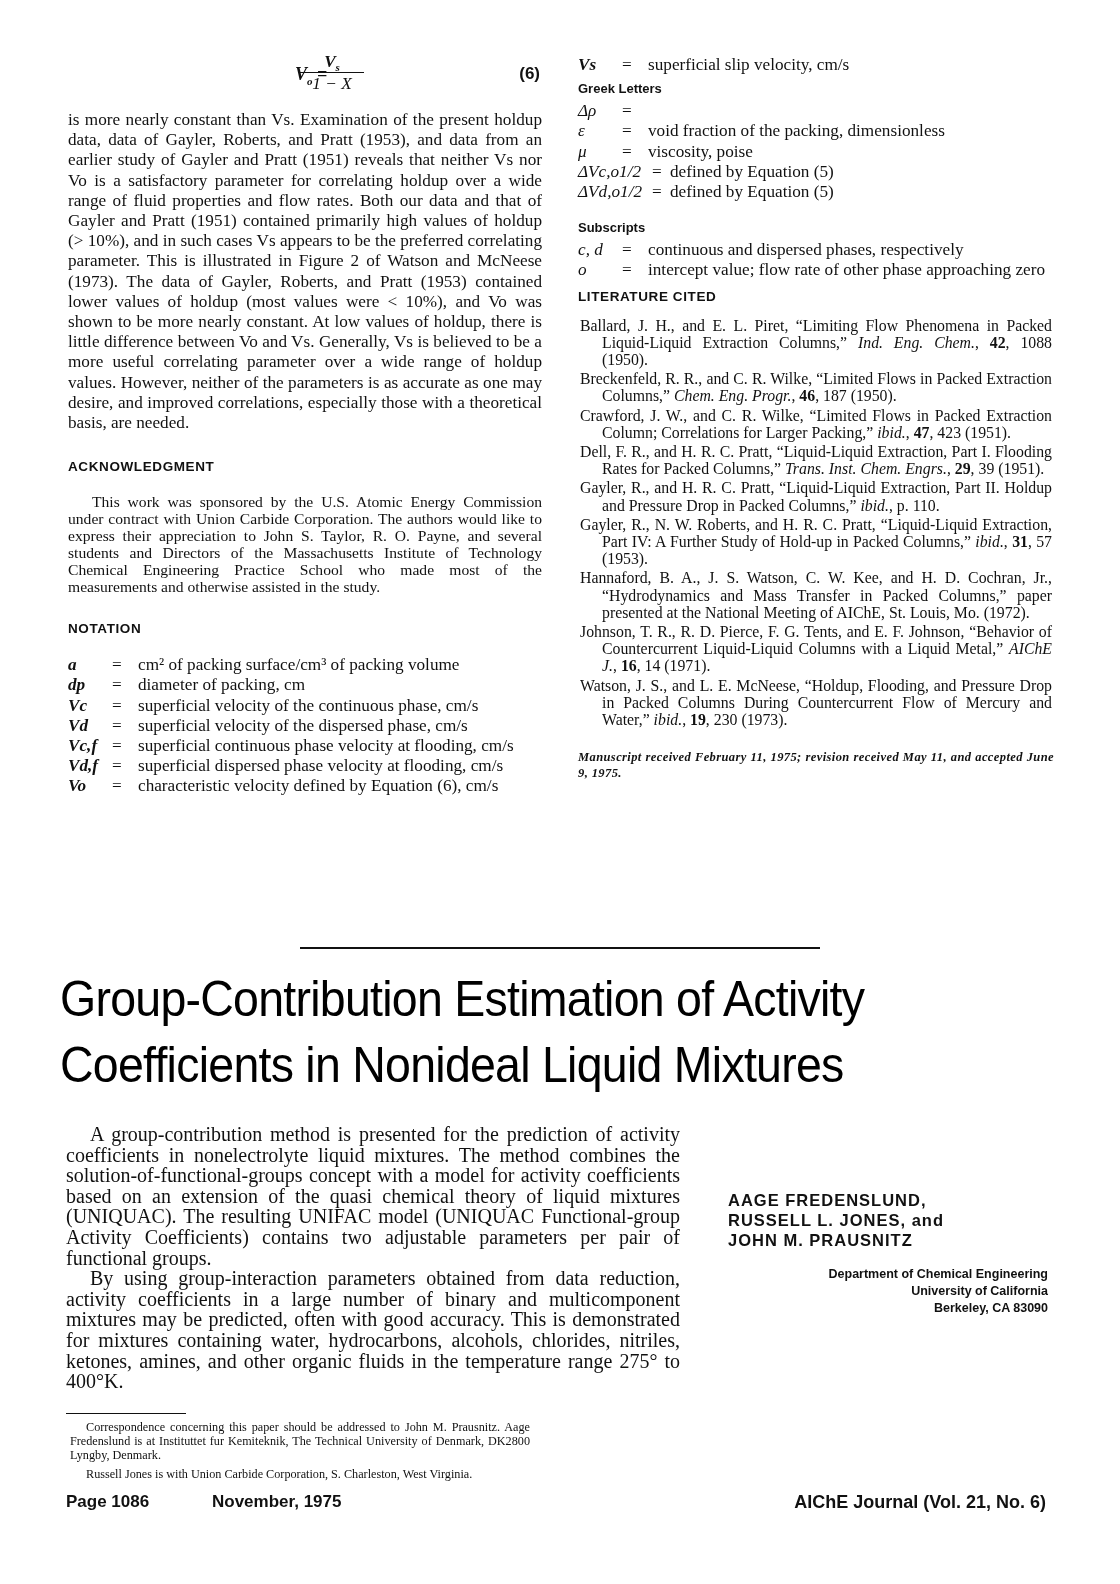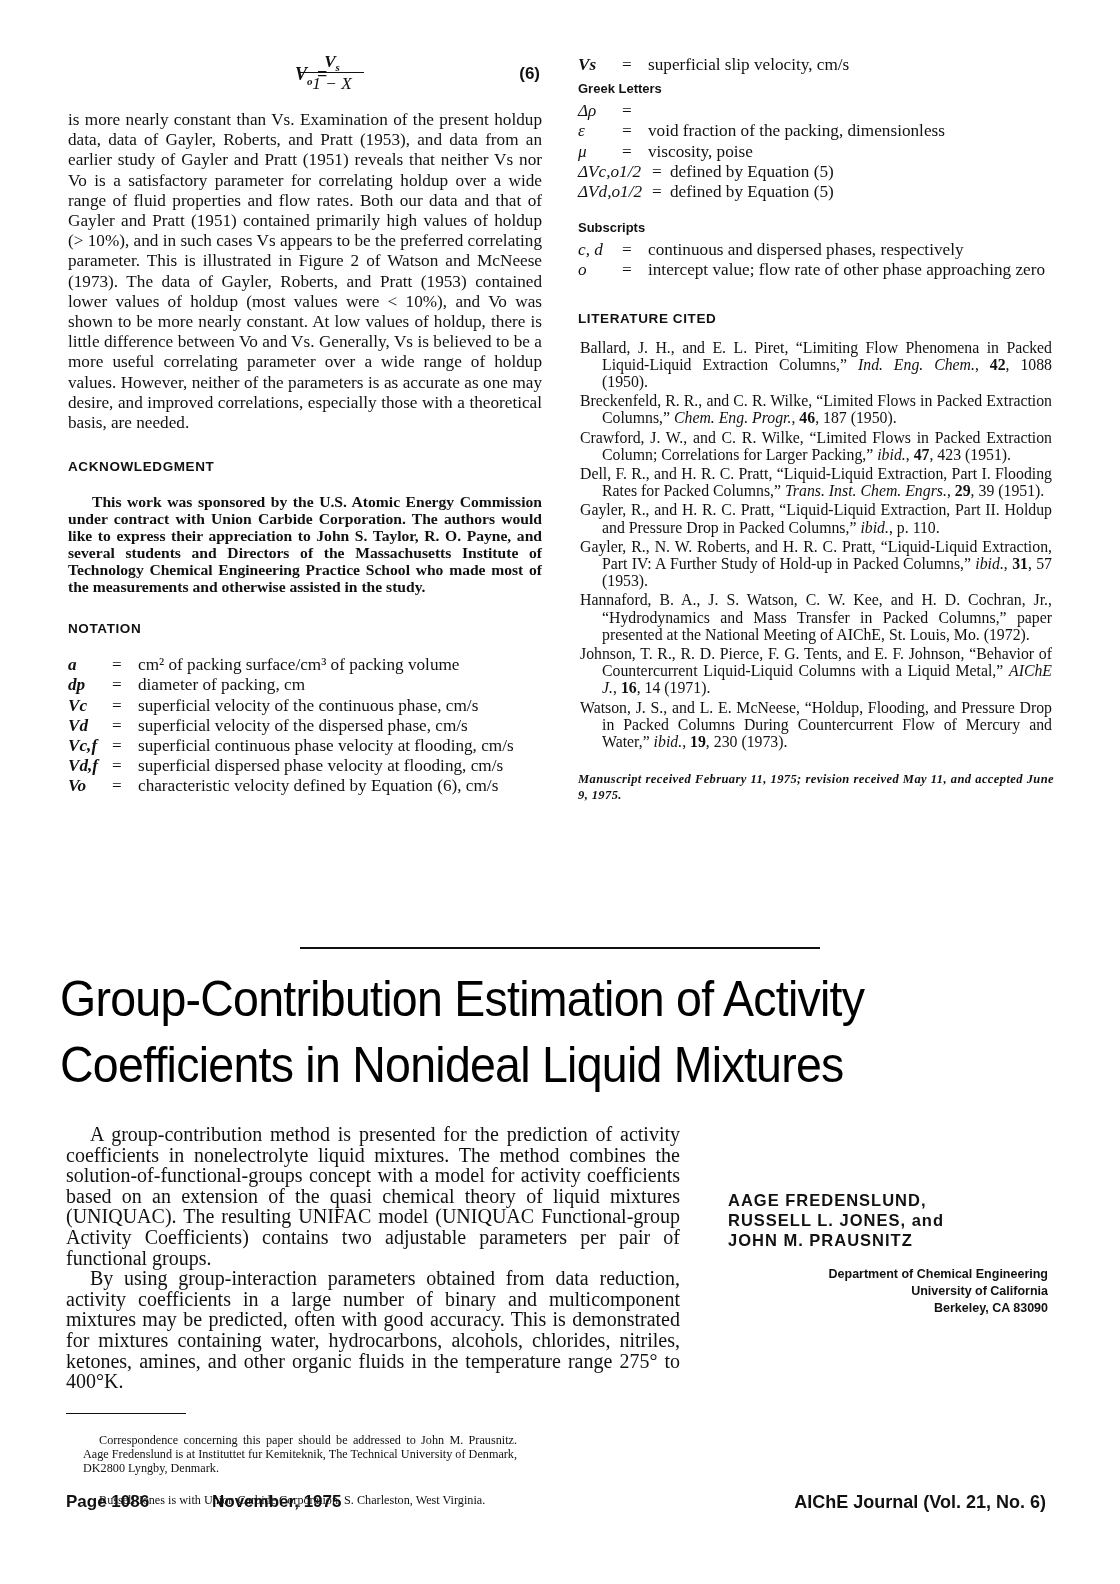--- a/index.html
+++ b/index.html
@@ -10,39 +10,39 @@
     .eq { position: relative; height: 62px; font-style: italic; }
     .eq .lhs { position: absolute; left: 180px; top: 16px; font-size: 18px; font-weight: bold; margin-left: 47px; }
     .eq .frac { position: absolute; left: 232px; top: 4px; width: 64px; text-align: center; }
     .eq .num { display: block; border-bottom: 1px solid #111; font-weight: bold; line-height: 20px; }
     .eq .den { display: block; line-height: 22px; }
     .eq .eqnum { position: absolute; right: 2px; top: 16px; font-style: normal; font-weight: bold; font-family: "Liberation Sans", sans-serif; font-size: 17px; }
     .para { margin: 0; }
     .para.indent { text-indent: 24px; }
     .heading { font-family: "Liberation Sans", sans-serif; font-weight: bold; font-size: 13.5px; letter-spacing: 0.6px; margin: 26px 0 18px 0; line-height: 16px; text-align: left; }
     .subheading { font-family: "Liberation Sans", sans-serif; font-weight: bold; font-size: 13px; margin: 6px 0 4px 0; line-height: 16px; text-align: left; }
-    .ack { font-size: 15.6px; line-height: 17px; font-weight: bold; }
+    .ack { font-size: 15.6px; line-height: 17px; }
     .notation-row { display: flex; align-items: flex-start; }
     .notation-row .sym { width: 44px; flex: none; font-style: italic; font-weight: bold; }
     .notation-row .sym.wide { width: 74px; font-weight: normal; }
     .notation-row .eqs { width: 26px; flex: none; text-align: left; }
     .notation-row .def { flex: 1; text-align: justify; }
     .greek .sym { font-weight: normal; }
     .refs { font-size: 15.8px; line-height: 17.2px; }
     .ref { padding-left: 22px; text-indent: -22px; text-align: justify; margin: 2px; }
     .manuscript { font-style: italic; font-size: 12.5px; line-height: 15.5px; margin-top: 22px; letter-spacing: 0.4px; font-weight: bold; }
     .divider { position: absolute; left: 300px; top: 947px; width: 520px; height: 2px; background: #111; }
     .title { position: absolute; left: 60px; top: 966px; width: 1000px; font-family: "Liberation Sans", sans-serif; font-size: 50px; line-height: 66px; letter-spacing: -0.8px; color: #000; transform: scaleX(0.93); transform-origin: left top; }
     .abstract { position: absolute; left: 66px; top: 1124px; width: 614px; font-family: "Liberation Serif", serif; font-weight: normal; font-size: 20px; line-height: 20.6px; text-align: justify; }
     .abstract p { margin: 0; text-indent: 24px; }
     .authors { position: absolute; right: 72px; top: 1190px; width: 320px; font-family: "Liberation Sans", sans-serif; font-weight: bold; font-size: 16.5px; line-height: 20px; letter-spacing: 1px; }
     .affil { position: absolute; right: 72px; top: 1266px; width: 320px; text-align: right; font-family: "Liberation Sans", sans-serif; font-weight: bold; font-size: 12.5px; line-height: 17px; }
     .fn-rule { position: absolute; left: 66px; top: 1413px; width: 120px; height: 1px; background: #111; }
     .footnote { position: absolute; left: 66px; top: 1416px; width: 468px; font-family: "Liberation Serif", serif; font-size: 12.2px; line-height: 14.2px; text-align: justify; }
-    .footnote p { margin: 17px; text-indent: 16px; }
+    .footnote p { margin: 4px; text-indent: 16px; }
     .footer { position: absolute; top: 1492px; font-family: "Liberation Sans", sans-serif; font-weight: bold; font-size: 17px; }
     .footer.left1 { left: 66px; }
     .footer.left2 { left: 212px; }
     .footer.right1 { right: 74px; font-size: 18px; }
     sub { font-size: 11px; line-height: 0; }
     i, em { font-style: italic; }
     b { font-weight: bold; }
   </style>
 </head>
 <body>
@@ -144,21 +144,21 @@
         <span class="eqs">=</span>
         <span class="def">continuous and dispersed phases, respectively</span>
       </div>
     <div class="notation-row">
         <span class="sym" style="font-weight:normal">o</span>
         <span class="eqs">=</span>
         <span class="def">intercept value; flow rate of other phase approaching zero</span>
       </div>
   </div>
 
-  <div class="heading" style="margin:30px 0 12px 0">LITERATURE CITED</div>
+  <div class="heading" style="margin:8px 0 12px 0">LITERATURE CITED</div>
   <div class="refs">
     <p class="ref"><span>Ballard, J. H., and E. L. Piret, “Limiting Flow Phenomena in Packed Liquid-Liquid Extraction Columns,” </span><i>Ind. Eng. Chem.</i>, <b>42</b><span>, 1088 (1950).</span></p>
     <p class="ref"><span>Breckenfeld, R. R., and C. R. Wilke, “Limited Flows in Packed Extraction Columns,” </span><i>Chem. Eng. Progr.</i>, <b>46</b><span>, 187 (1950).</span></p>
     <p class="ref"><span>Crawford, J. W., and C. R. Wilke, “Limited Flows in Packed Extraction Column; Correlations for Larger Packing,” </span><i>ibid.</i>, <b>47</b><span>, 423 (1951).</span></p>
     <p class="ref"><span>Dell, F. R., and H. R. C. Pratt, “Liquid-Liquid Extraction, Part I. Flooding Rates for Packed Columns,” </span><i>Trans. Inst. Chem. Engrs.</i>, <b>29</b><span>, 39 (1951).</span></p>
     <p class="ref"><span>Gayler, R., and H. R. C. Pratt, “Liquid-Liquid Extraction, Part II. Holdup and Pressure Drop in Packed Columns,” </span><i>ibid.</i>,<span> p. 110.</span></p>
     <p class="ref"><span>Gayler, R., N. W. Roberts, and H. R. C. Pratt, “Liquid-Liquid Extraction, Part IV: A Further Study of Hold-up in Packed Columns,” </span><i>ibid.</i>, <b>31</b><span>, 57 (1953).</span></p>
     <p class="ref"><span>Hannaford, B. A., J. S. Watson, C. W. Kee, and H. D. Cochran, Jr., “Hydrodynamics and Mass Transfer in Packed Columns,” paper presented at the National Meeting of AIChE, St. Louis, Mo. (1972).</span></p>
     <p class="ref"><span>Johnson, T. R., R. D. Pierce, F. G. Tents, and E. F. Johnson, “Behavior of Countercurrent Liquid-Liquid Columns with a Liquid Metal,” </span><i>AIChE J.</i>, <b>16</b><span>, 14 (1971).</span></p>
     <p class="ref"><span>Watson, J. S., and L. E. McNeese, “Holdup, Flooding, and Pressure Drop in Packed Columns During Countercurrent Flow of Mercury and Water,” </span><i>ibid.</i>, <b>19</b><span>, 230 (1973).</span></p>

